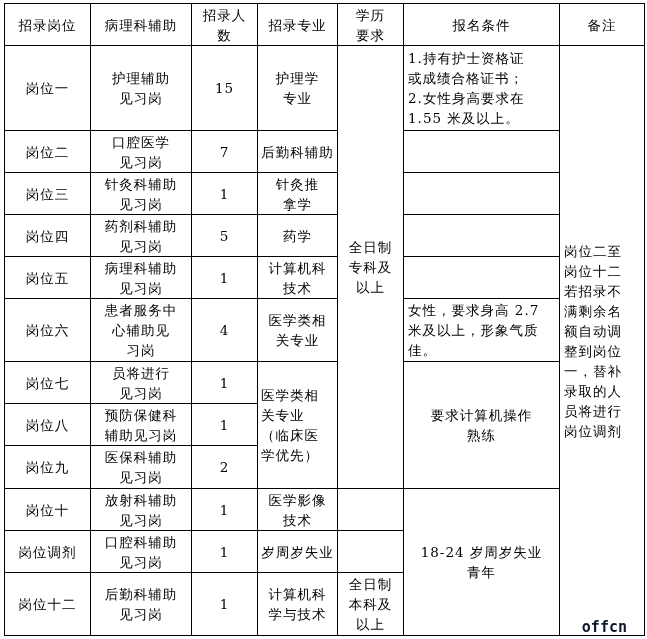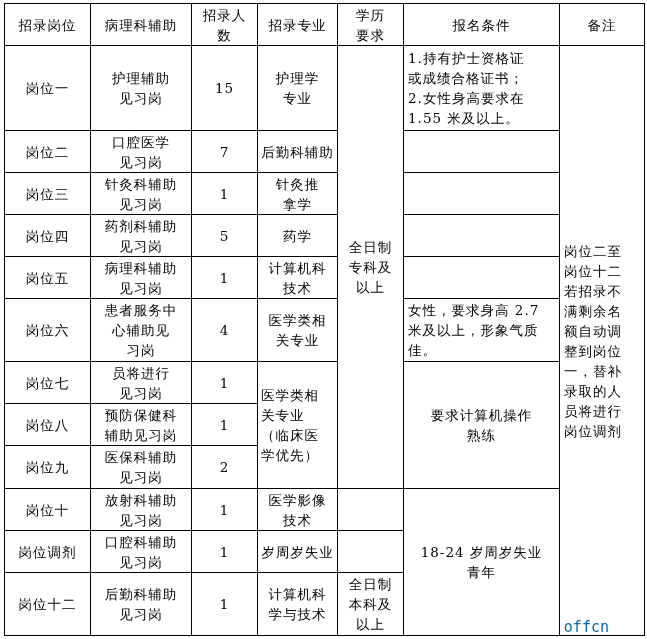--- a/index.html
+++ b/index.html
@@ -4,22 +4,22 @@
 <style>
   html, body { margin: 0; padding: 0; background: #ffffff; }
   body { width: 647px; height: 639px; position: relative; overflow: hidden;
          font-family: "DejaVu Serif", "Liberation Serif", serif; color: #000; }
   table.recruit { position: absolute; left: 4px; top: 3px; border-collapse: collapse;
                   table-layout: fixed; width: 640px; }
   table.recruit td { border: 1.5px solid #000; text-align: center; vertical-align: middle;
                      font-size: 13.5px; line-height: 20px; padding: 0 3px; letter-spacing: 1px; }
   table.recruit td.left { text-align: left; padding-left: 4px; margin-top: 24px; }
   table.recruit td.note { vertical-align: middle; }
-  .watermark { position: absolute; right: 38px; bottom: 3px; color: #0369a1;
-               font-family: "DejaVu Sans Mono", monospace; font-weight: normal; font-size: 15px; letter-spacing: 0px; }
+  .watermark { position: absolute; right: 20px; bottom: 3px; color: #0f172a;
+               font-family: "DejaVu Sans Mono", monospace; font-weight: bold; font-size: 15px; letter-spacing: 0px; }
   .ml { white-space: pre-line; }
 </style>
 </head>
 <body>
 
 <table class="recruit">
   <colgroup>
     <col style="width:86px">
       <col style="width:101px">
       <col style="width:66px">

